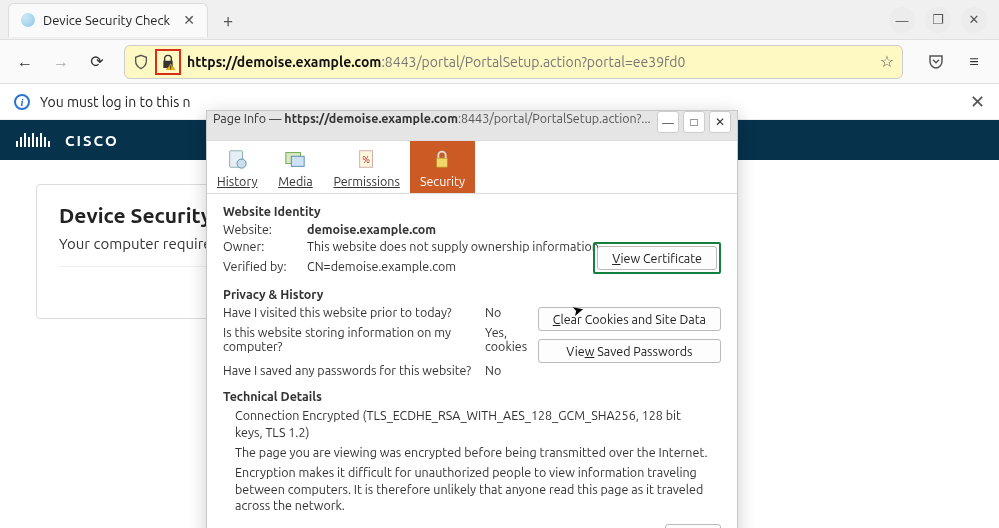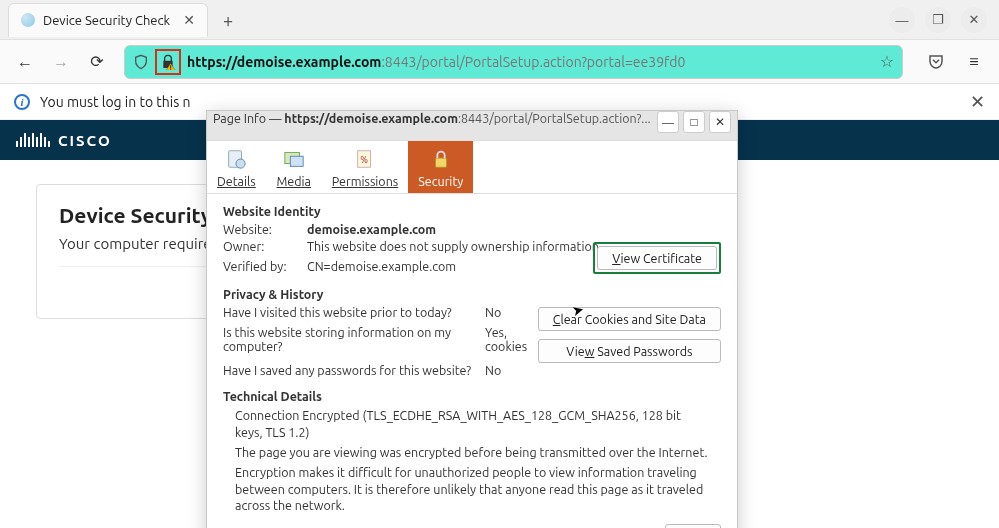--- a/index.html
+++ b/index.html
@@ -10,39 +10,39 @@
   .tab { display: flex; align-items: center; gap: 8px; height: 34px; margin-left: 8px; padding: 0 12px; background: #fafafa; border: 1px solid #dcdcdc; border-bottom: none; border-radius: 6px 6px 0 0; min-width: 200px; }
   .tab .favicon { width: 14px; height: 14px; border-radius: 50%; background: radial-gradient(circle at 30% 30%, #cde7f5, #8dc9e6); }
   .tab .title { font-size: 13px; color: #222; flex: 1; white-space: nowrap; overflow: hidden; text-overflow: ellipsis; }
   .tab .close { font-size: 14px; color: #555; }
   .newtab { width: 28px; height: 28px; display: flex; align-items: center; justify-content: center; font-size: 18px; color: #555; margin-left: 6px; }
   .window-controls { margin-left: auto; display: flex; gap: 10px; padding-right: 12px; }
   .wc { width: 26px; height: 26px; border-radius: 50%; background: #ececec; display: flex; align-items: center; justify-content: center; font-size: 13px; color: #555; }
 
   .navbar { display: flex; align-items: center; height: 44px; padding: 0 10px; gap: 6px; background: #fafafa; border-bottom: 1px solid #e0e0e0; }
   .nav-icon { width: 30px; height: 30px; display: flex; align-items: center; justify-content: center; color: #333; font-size: 16px; }
-  .urlbox { flex: 1; display: flex; align-items: center; height: 34px; border: 1px solid #ccc; border-radius: 6px; background: #5eead4; padding: 0 8px; gap: 6px; margin: 0 6px; }
+  .urlbox { flex: 1; display: flex; align-items: center; height: 34px; border: 1px solid #ccc; border-radius: 6px; background: #fef9c3; padding: 0 8px; gap: 6px; margin: 0 6px; }
   .urlbox .shield { width: 16px; height: 16px; color: #555; }
   .lock-wrap { width: 26px; height: 26px; border: 2px solid #d62f1a; display: flex; align-items: center; justify-content: center; }
   .lock-wrap svg { width: 16px; height: 16px; }
   .url { font-size: 14px; flex: 1; white-space: nowrap; overflow: hidden; }
   .url .host { font-weight: bold; color: #111; }
   .url .port, .url .path { color: #777; }
   .star { font-size: 16px; color: #555; }
   .right-icons { display: flex; gap: 8px; margin-left: 6px; }
 
   .infobar { display: flex; align-items: center; height: 36px; padding: 0 14px; gap: 10px; background: #fff; border-bottom: 1px solid #eee; }
   .info-icon { width: 16px; height: 16px; border-radius: 50%; background: #fff; border: 2px solid #2a74d1; display: flex; align-items: center; justify-content: center; color: #2a74d1; font-size: 11px; font-weight: bold; font-style: italic; font-family: Georgia, serif; }
   .infobar .msg { font-size: 14px; color: #222; }
   .infobar .dismiss { margin-left: auto; font-size: 18px; color: #555; }
 
   
   .page { position: absolute; top: 120px; left: 0; right: 0; bottom: 0; background: #fff; }
   .cisco-bar { height: 40px; background: #06324c; display: flex; align-items: center; padding-left: 16px; }
-  .cisco-logo { color: #fff; font-weight: bold; letter-spacing: 2px; font-size: 15px; display: flex; align-items: center; gap: 2px; }
+  .cisco-logo { color: #fff; font-weight: bold; letter-spacing: 2px; font-size: 15px; display: flex; align-items: center; gap: 9px; }
   .cisco-bars { display: flex; align-items: flex-end; gap: 2px; margin-right: 6px; }
   .cisco-bars span { width: 2px; background: #fff; }
   .card { margin: 24px 36px; border: 1px solid #ddd; border-radius: 4px; padding: 18px 22px 0 22px; width: 700px; }
   .card h1 { margin: 0 0 8px 0; font-size: 21px; font-weight: bold; color: #222; }
   .card p { margin: 0 0 14px 0; font-size: 15px; color: #333; }
   .start-btn { color: #1176c2; font-size: 17px; font-weight: 500; text-align: center; padding: 16px 0; border-top: 1px solid #eee; }
 
   
   .dialog { position: absolute; left: 206px; top: 110px; width: 532px; background: #fff; border: 1px solid #c8c8c8; box-shadow: 0 4px 18px rgba(0,0,0,0.2); }
   .dlg-title { display: flex; align-items: flex-start; height: 30px; background: #e5e5e5; border-bottom: 1px solid #ddd; padding: 0 6px; font-size: 12.5px; color: #333; }
@@ -172,21 +172,21 @@
   </div>
 
   <div class="dlg-toolbar">
     <div class="dlg-tab">
       <span class="ico">
         <svg width="22" height="22" viewBox="0 0 24 24">
             <rect x="4" y="3" width="14" height="18" rx="1" fill="#e8eef6" stroke="#8aa"></rect>
             <circle cx="17" cy="17" r="5" fill="#cde" stroke="#58a"></circle>
           </svg>
       </span>
-      <span class="lbl"><span class="underline">Details</span></span>
+      <span class="lbl"><span class="underline">History</span></span>
     </div>
     <div class="dlg-tab">
       <span class="ico">
         <svg width="22" height="22" viewBox="0 0 24 24">
             <rect x="2" y="5" width="16" height="12" fill="#d9e7c2" stroke="#6a4"></rect>
             <rect x="8" y="9" width="14" height="11" fill="#cfe1f5" stroke="#58a"></rect>
           </svg>
       </span>
       <span class="lbl"><span class="underline">Media</span></span>
     </div>

